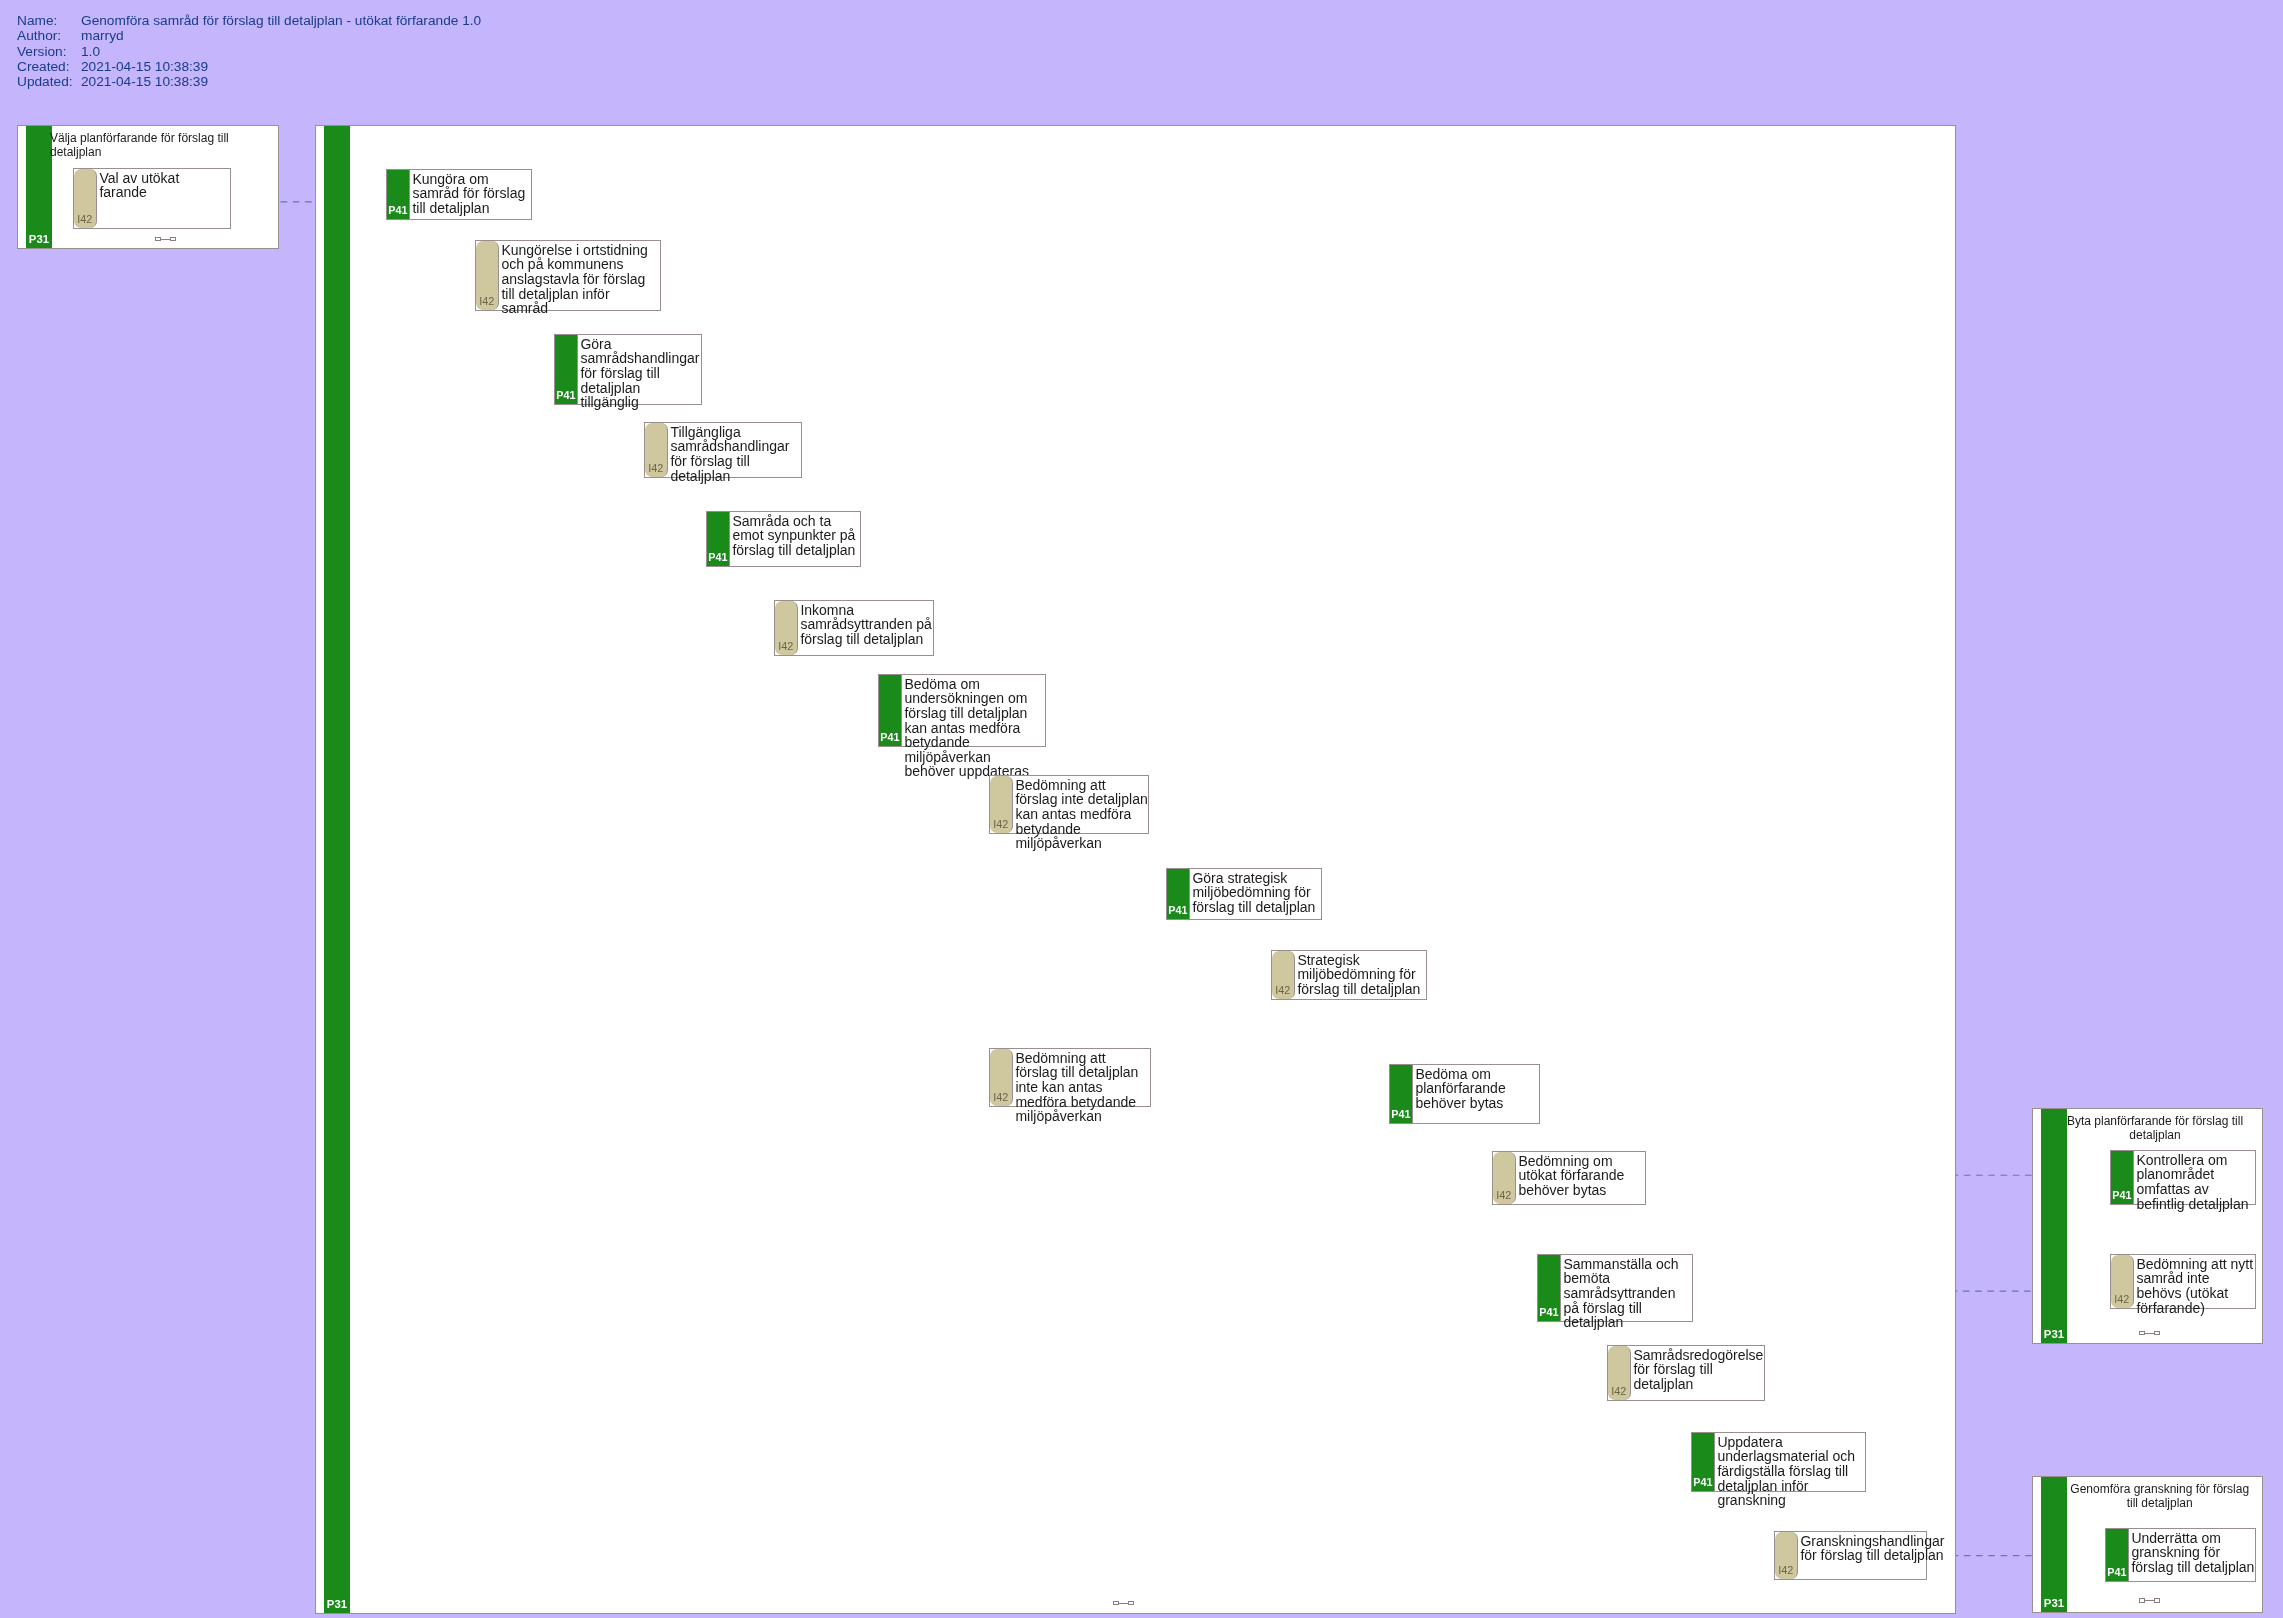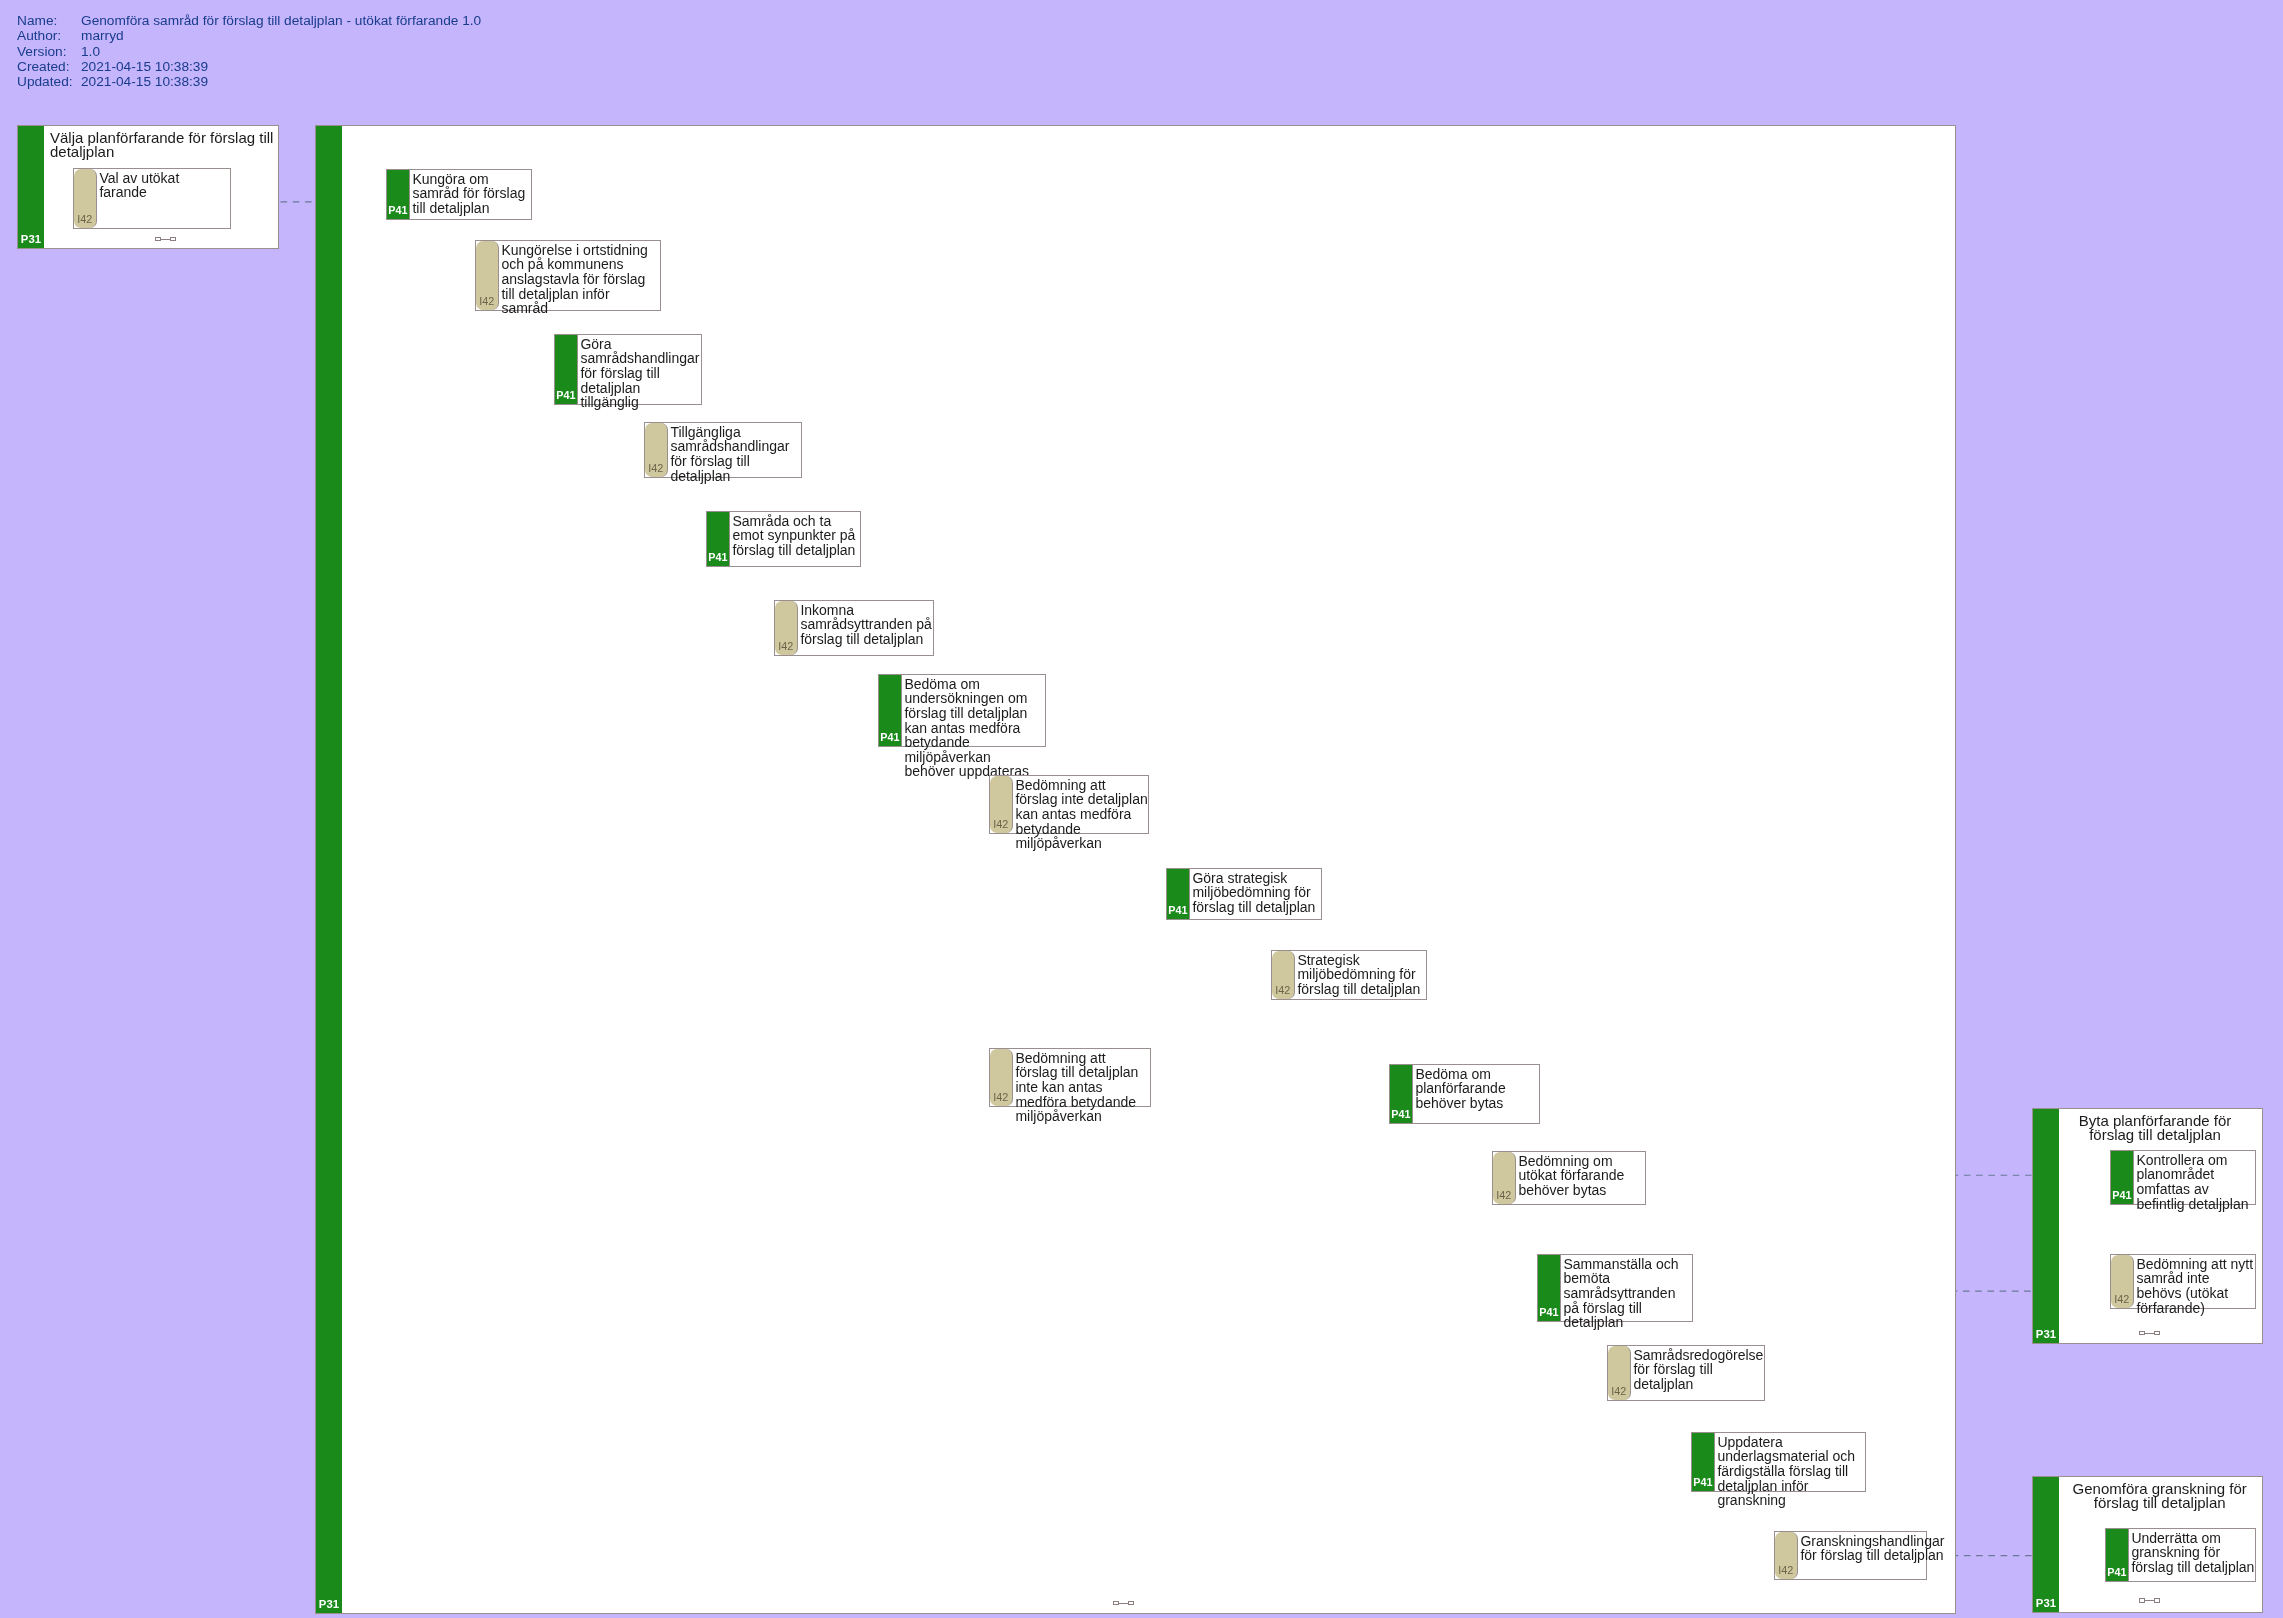--- a/index.html
+++ b/index.html
@@ -30,38 +30,38 @@
   #meta .v { display: inline-block; }
 
   
   .pool {
     position: absolute;
     background: #ffffff;
     border: 0.9px solid #9a8f8f;
   }
   .pool-bar {
     position: absolute;
-    left: 0; top: 0; bottom: 0;
+    left: 8px; top: 0; bottom: 0;
     width: 26px;
     background: #1a8a1a;
   }
   .pool-bar .code {
     position: absolute;
     left: 0; right: 0; bottom: 2.8px;
     text-align: center;
     color: #ffffff;
     font-size: 11.3px;
     font-weight: bold;
     letter-spacing: 0.2px;
   }
   .pool-title {
     position: absolute;
     top: 4.7px;
     text-align: center;
-    font-size: 15px;
+    font-size: 12px;
     color: #1b1b1b;
     line-height: 14px;
   }
   .pool-title.left-aligned { text-align: left; }
 
   
   .chain {
     position: absolute;
     width: 21px; height: 7.5px;
   }

